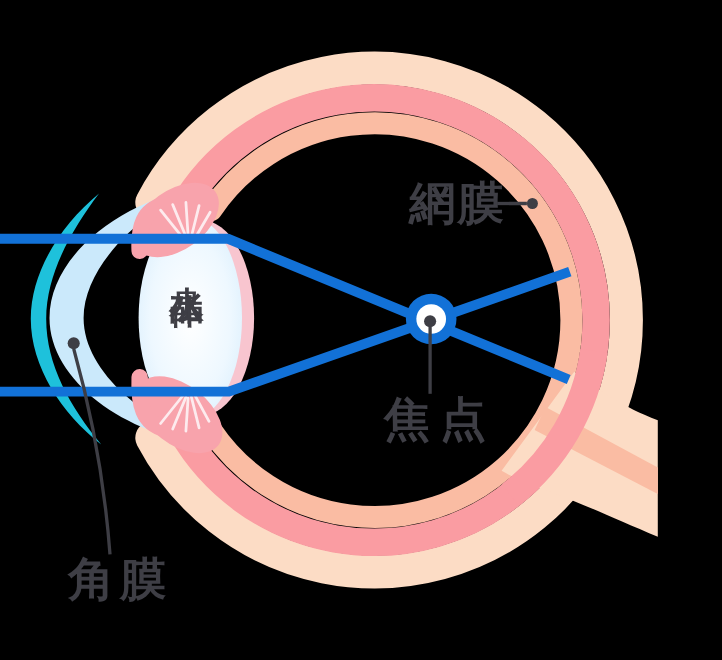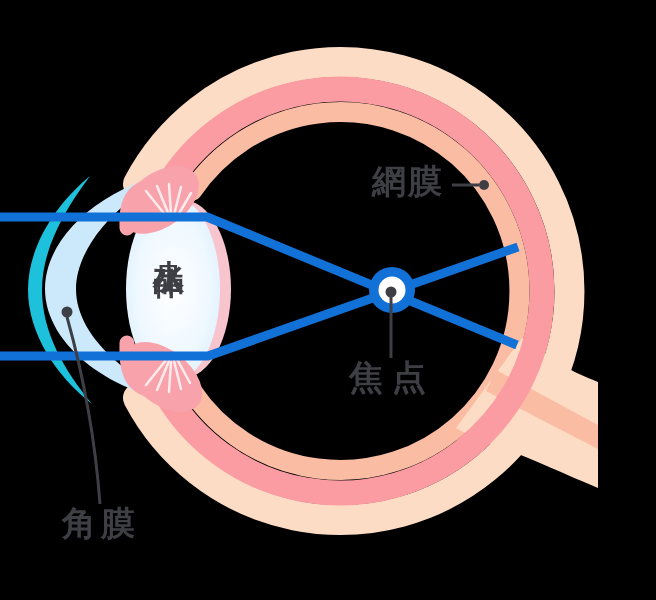--- a/index.html
+++ b/index.html
@@ -8,21 +8,21 @@
     width:656px;height:600px;
     background:#000;
     overflow:hidden;
     font-family:"DejaVu Sans","Liberation Sans",sans-serif;
   }
   #diagram-svg{position:absolute;left:0;top:0;}
   .label{
     position:absolute;
     color:#3e3e45;
     font-weight:600;
-    font-size:34px;
+    font-size:42px;
     line-height:1.0;
     white-space:nowrap;
     user-select:none;
   }
   .label-vertical{
     writing-mode:vertical-rl;
     text-orientation:upright;
     font-size:31px;
     letter-spacing:4px;
   }

